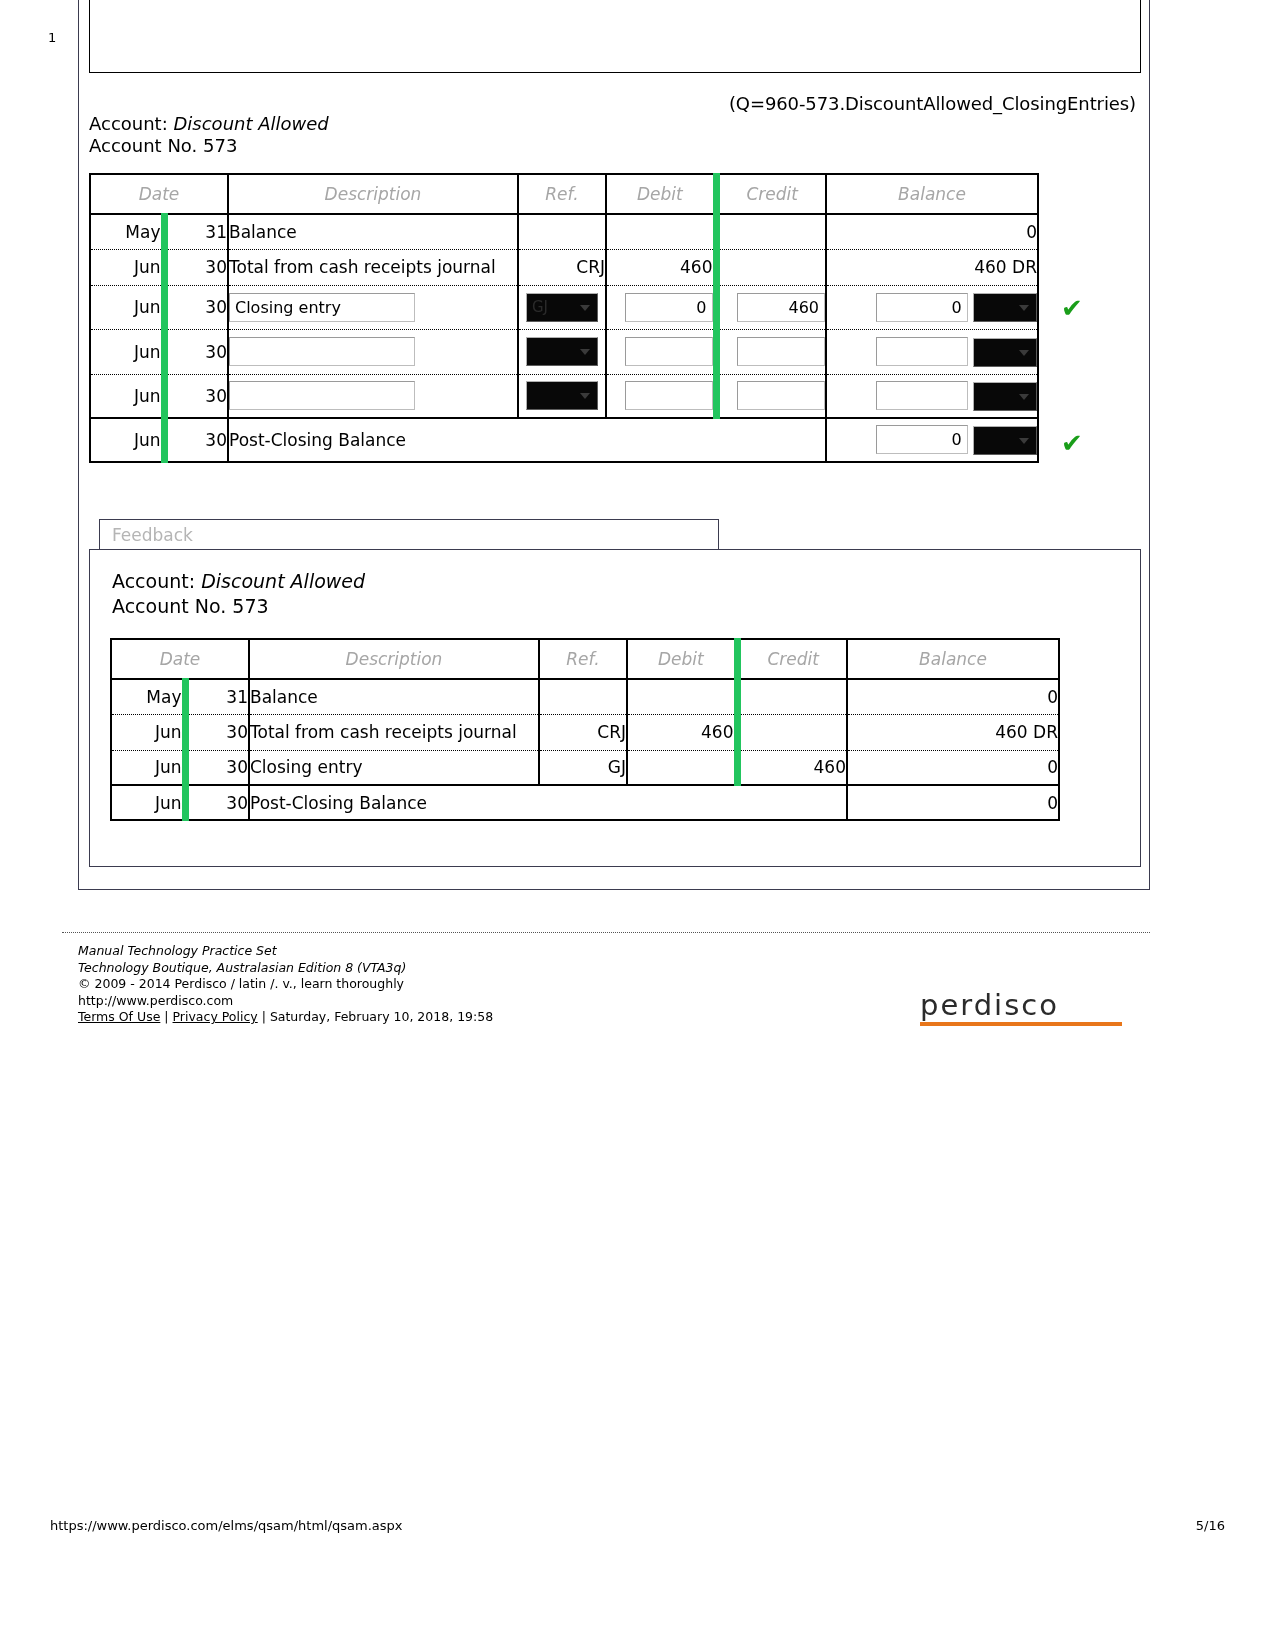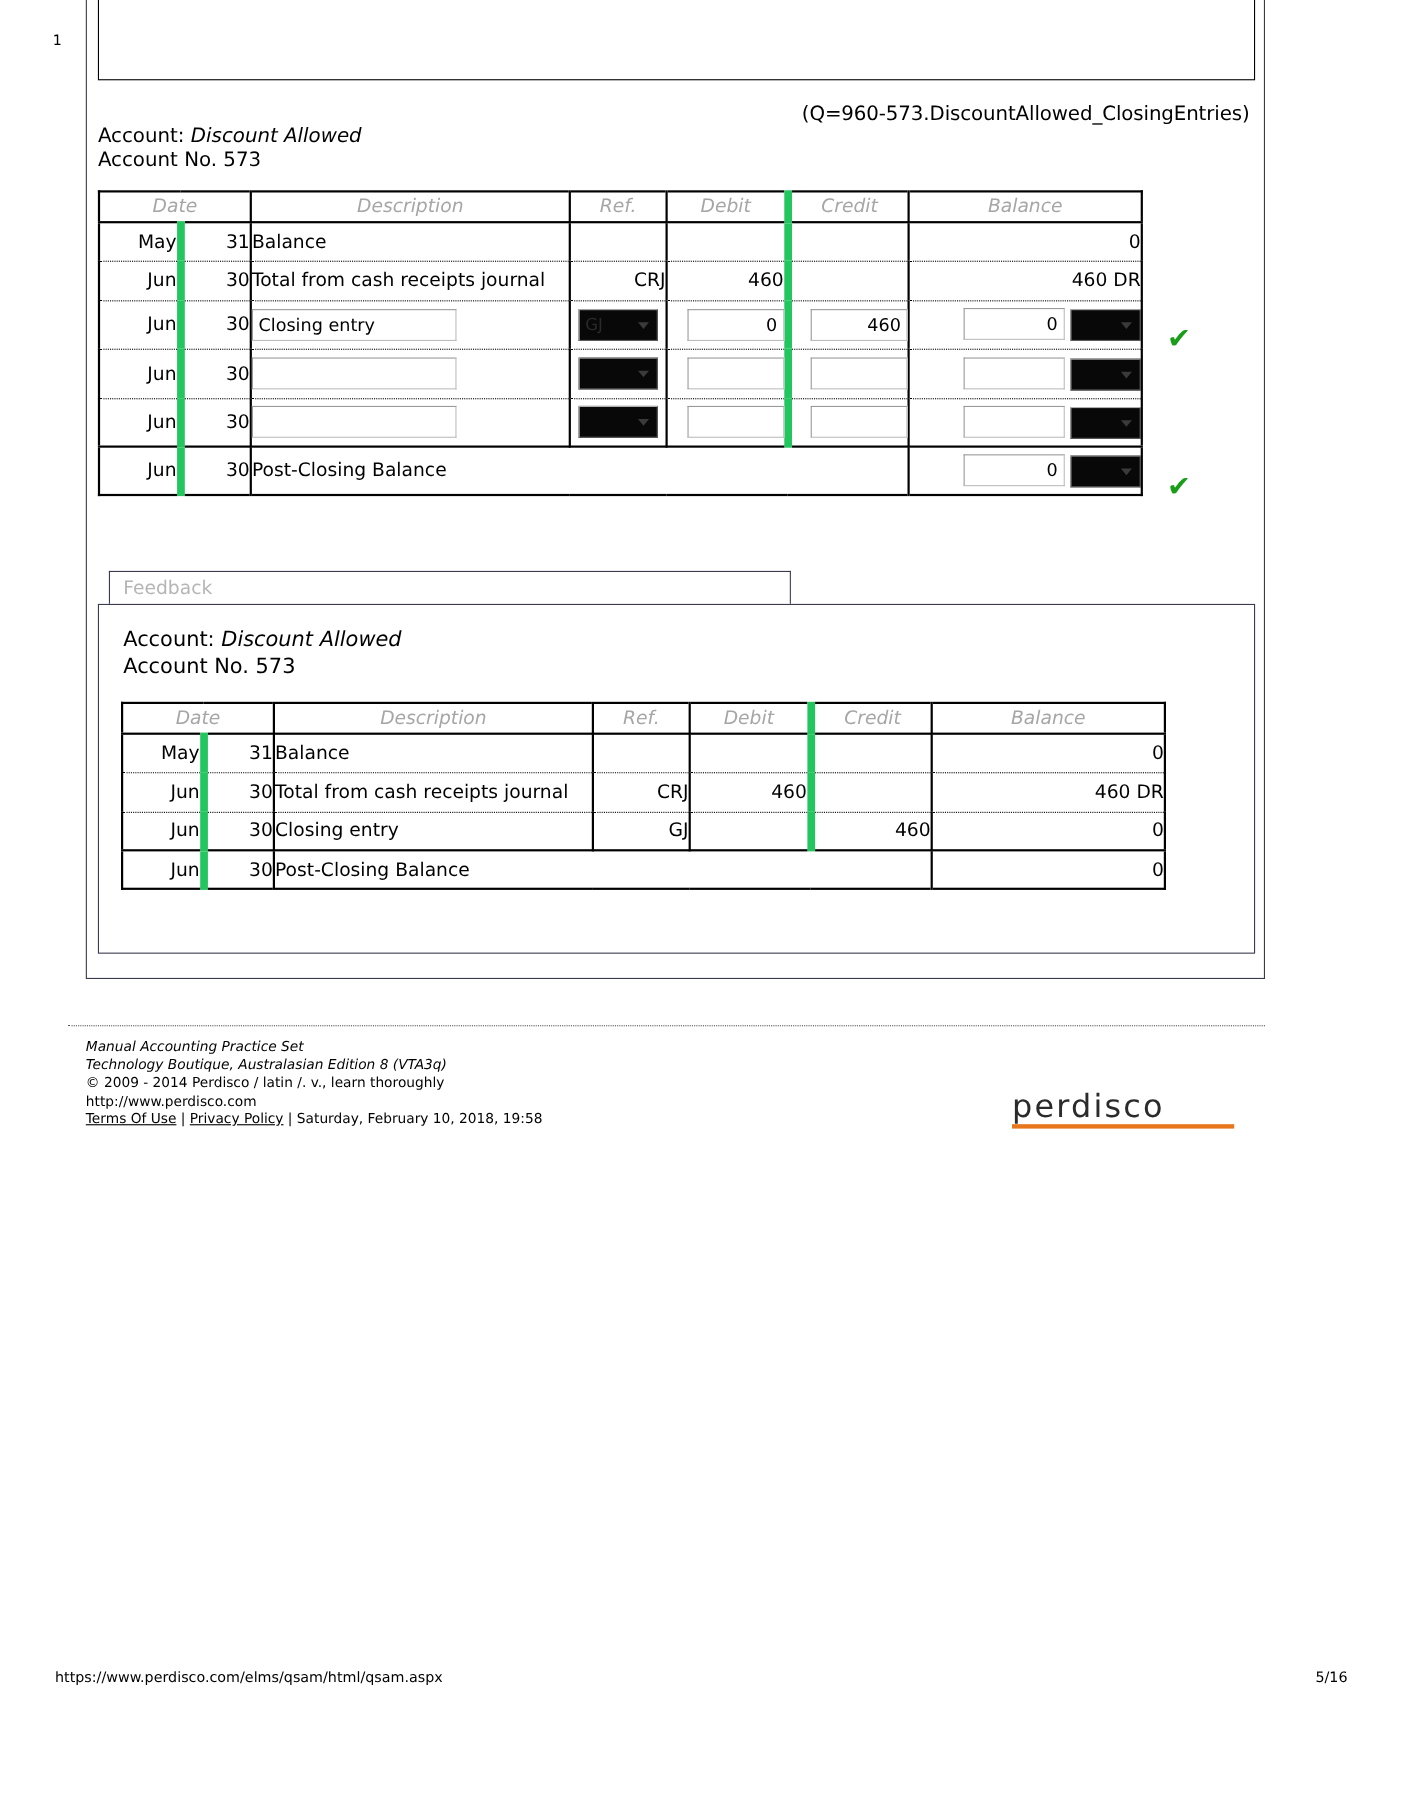--- a/index.html
+++ b/index.html
@@ -79,21 +79,21 @@
   }
   table.ledger td, table.ledger th {
     padding: 0;
     font-weight: normal;
   }
   .hdr-cell {
     text-align: center;
     font-style: italic;
     color: #a6a6a6;
     font-size: 17px;
-    height: 28px;
+    height: 40px;
     vertical-align: middle;
   }
   .outer-box {
     border: 2px solid #000;
   }
 
   
   .c-mon  { width: 74px; }
   .c-day  { width: 64px; }
   .c-desc { width: 290px; }
@@ -491,21 +491,21 @@
           </tr>
         </tbody>
       </table>
     </div>
   </div>
 </div>
 
 <div class="footer-rule"></div>
 
 <div class="footer-text">
-  <div class="ital">Manual Accounting Practice Set</div>
+  <div class="ital">Manual Technology Practice Set</div>
   <div class="ital">Technology Boutique, Australasian Edition 8 (VTA3q)</div>
   <div>
     <span>© 2009 - 2014 Perdisco / latin /. v., learn thoroughly</span>
   </div>
   <div>http://www.perdisco.com</div>
   <div>
     <a href="#">Terms Of Use</a><span> | </span><a href="#">Privacy Policy</a><span> | Saturday, February 10, 2018, 19:58</span>
   </div>
 </div>
 

